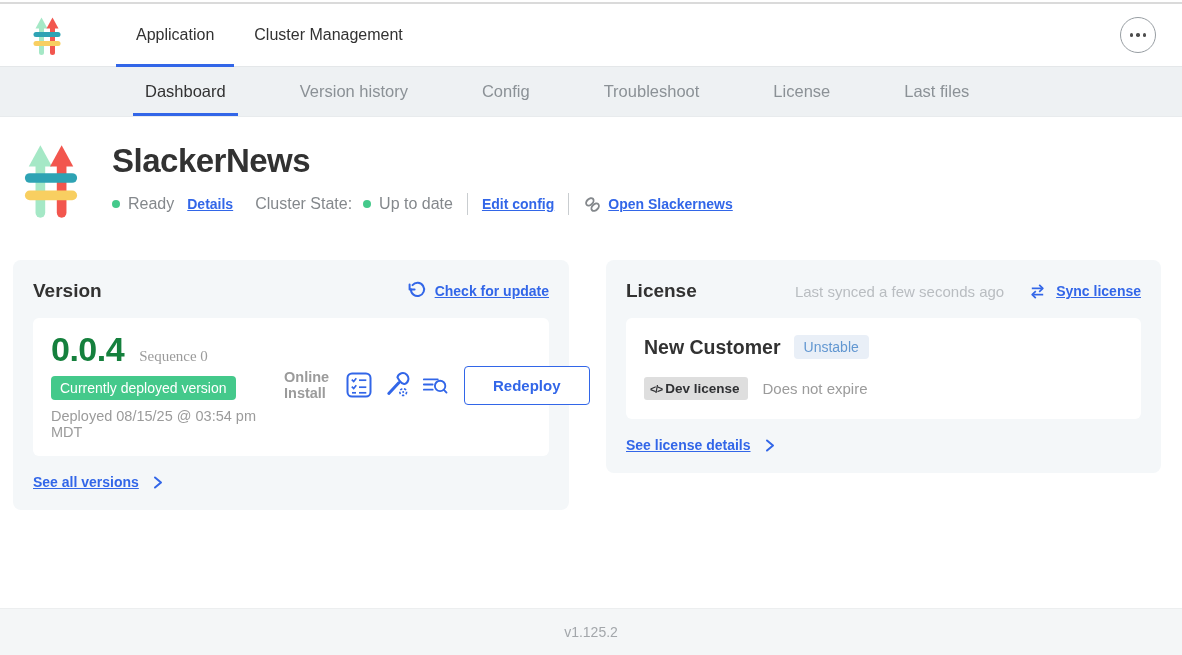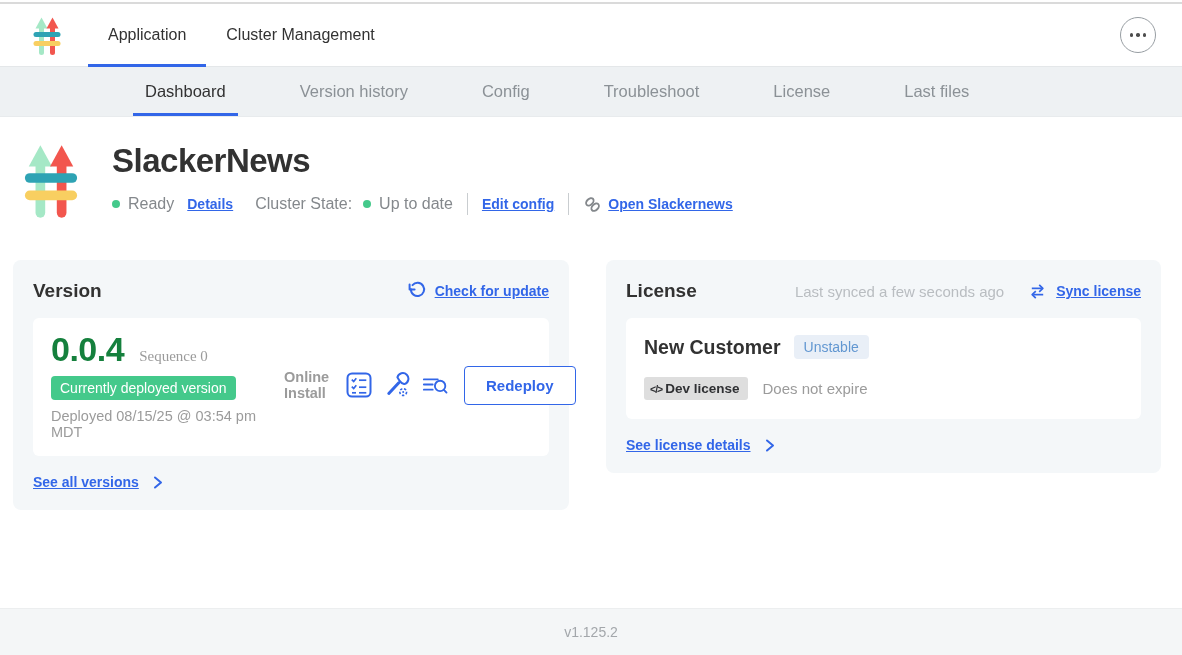--- a/index.html
+++ b/index.html
@@ -7,21 +7,21 @@
   body {
     font-family: "Liberation Sans", sans-serif;
     background:#fff; color:#323232; position:relative; overflow:hidden;
   }
   a { cursor:pointer; }
 
   .chrome-line { height:4px; background:#fff; border-bottom:2px solid #dadada; }
 
   
   .top-nav { height:63px; background:#fff; border-bottom:1px solid #e4e7e9;
-    display:flex; align-items:stretch; padding-left:30px; position:relative; }
+    display:flex; align-items:stretch; padding-left:30px; position:relative;gap:28px; }
   .logo-sm { align-self:center; width:34px; height:40px; }
   .top-tabs { display:flex; margin-left:24px; }
   .top-tab { display:flex; align-items:center; padding:0 20px; font-size:16px;
     color:#323232; position:relative; cursor:pointer; }
   .top-tab.active::after { content:""; position:absolute; left:0; right:0; bottom:-1px;
     height:3px; background:var(--blue); }
   .menu-btn { margin-left:auto; margin-right:26px; align-self:center; width:36px; height:36px;
     border-radius:50%; border:1px solid #989ea3; background:#fff; display:flex;
     align-items:center; justify-content:center; gap:3px; cursor:pointer; }
   .menu-btn i { width:3.5px; height:3.5px; border-radius:50%; background:#4d4d4d; }
@@ -71,21 +71,21 @@
   .deployed-badge { display:inline-block; background:var(--green); color:#fff;
     font-size:14px; padding:4px 9px; border-radius:4px; margin-top:7px; }
   .deployed-at { color:var(--gray); font-size:14.5px; margin-top:8px; line-height:1.12;
     max-width:228px; }
   .vb-right { display:flex; align-items:center; margin-left:1px; }
   .install-type { color:#9b9b9b; font-size:14.5px; font-weight:bold; width:46px;
     line-height:1.15; margin-right:10px; }
   .vicon { width:26px; height:26px; margin:0 6px; cursor:pointer; flex:none; }
   .redeploy-btn { margin-left:10px; background:#fff; border:1px solid var(--blue);
     color:var(--blue); font-weight:bold; font-size:15px; font-family:inherit;
-    padding:10px 21px; border-radius:4px; cursor:pointer; }
+    padding:10px 28px; border-radius:4px; cursor:pointer; }
   .card-footer-link { margin-top:18px; display:flex; align-items:center; gap:14px; }
 
   .license-box { padding:17px 18px 19px; }
   .last-synced { color:#b9bdc1; font-size:15px; margin-right:15px; }
   .cust-line { display:flex; align-items:center; }
   .cust-name { font-size:19.5px; font-weight:bold; color:#323232; }
   .unstable-badge { margin-left:13px; background:#e9eff7; color:#6297d1; font-size:14px;
     padding:4px 10px; border-radius:4px; }
   .lic-line2 { display:flex; align-items:center; margin-top:18px; }
   .devlicense-badge { background:#dedede; color:#2f3033; font-weight:bold; font-size:13.5px;

